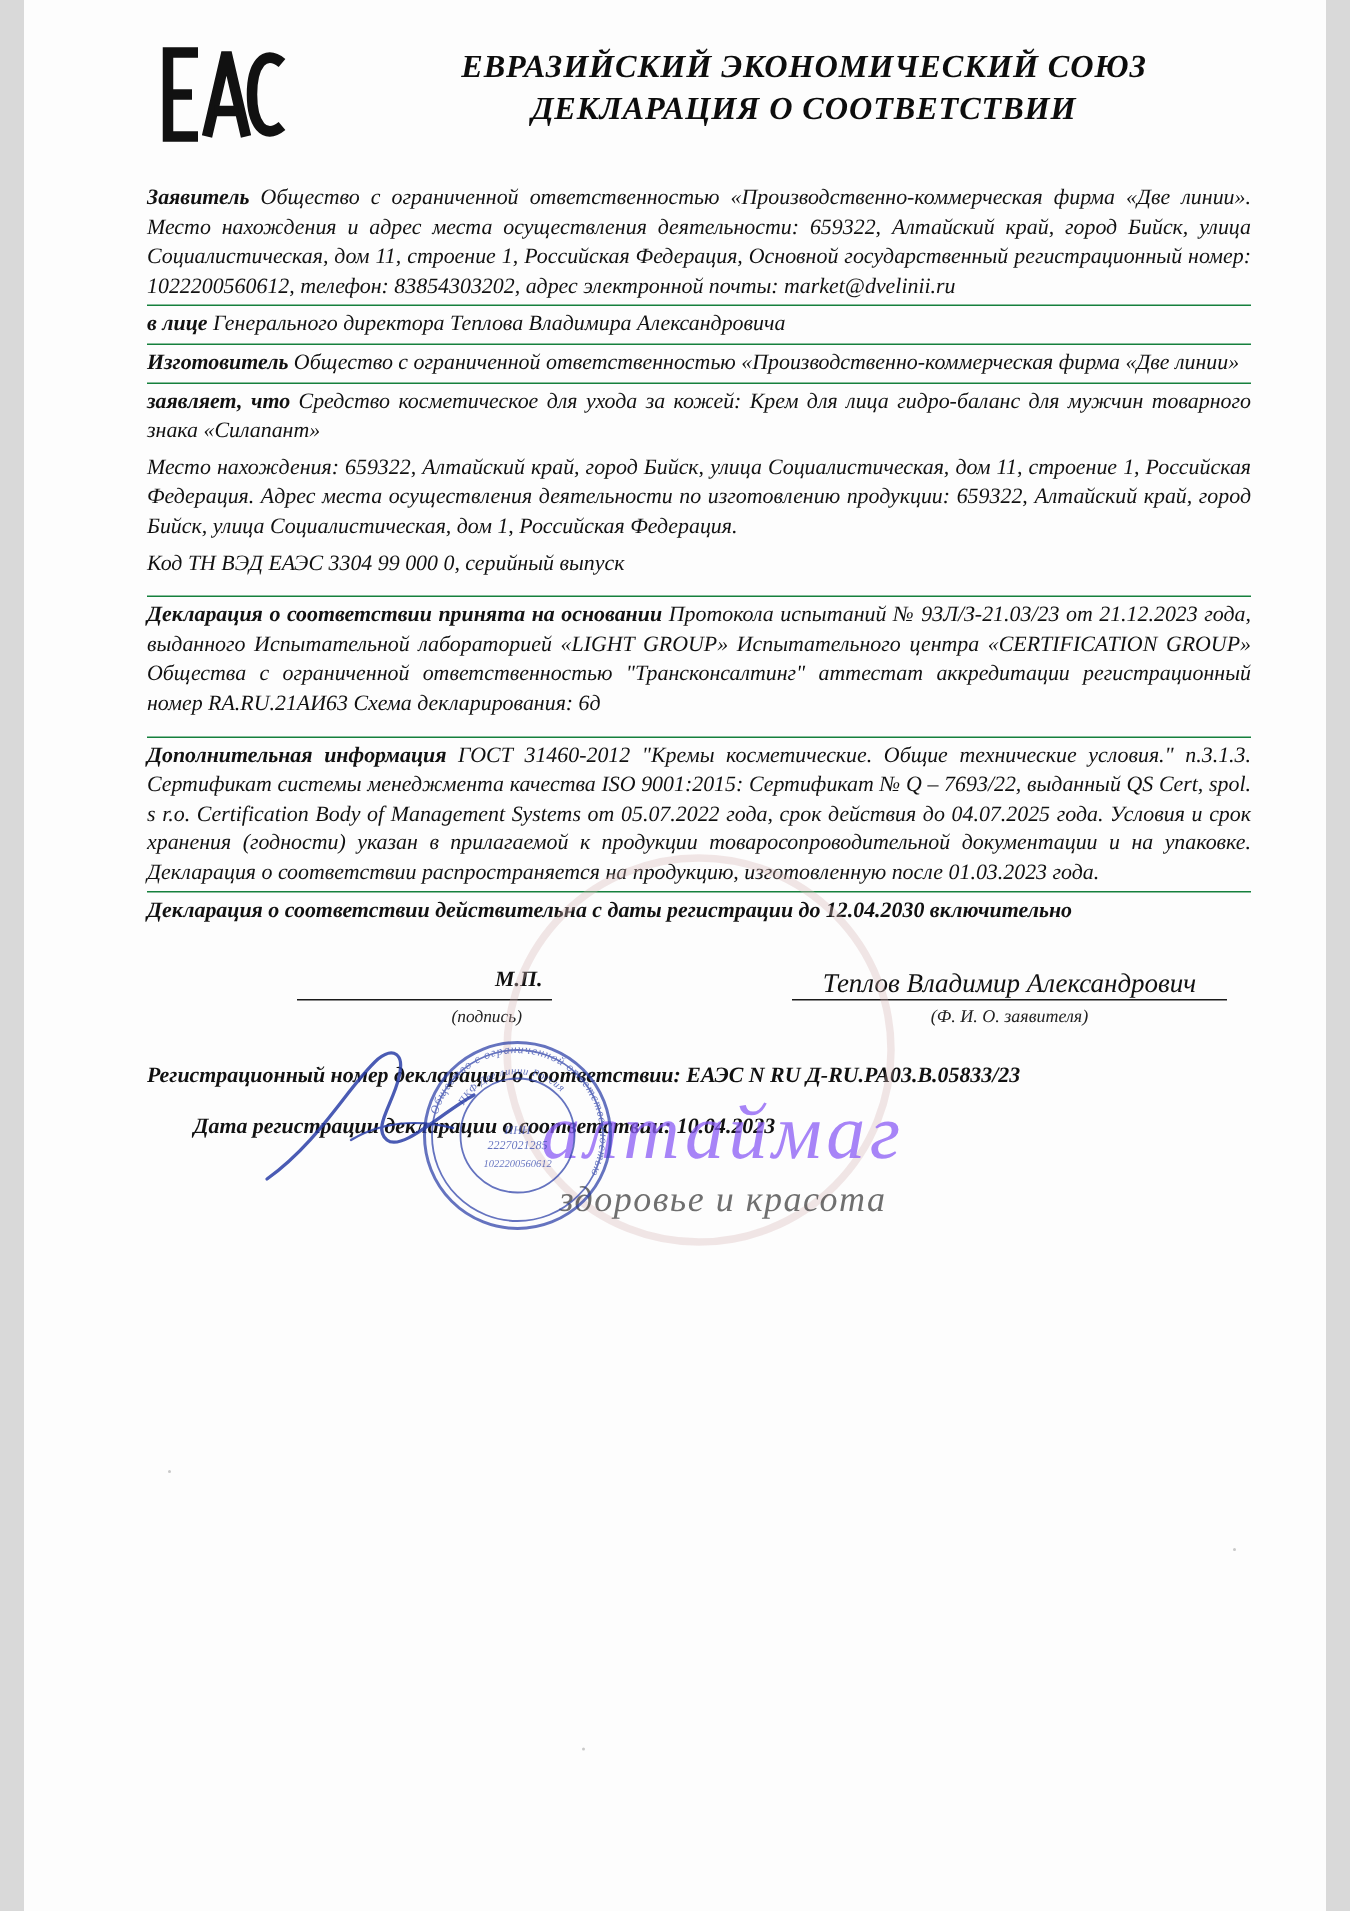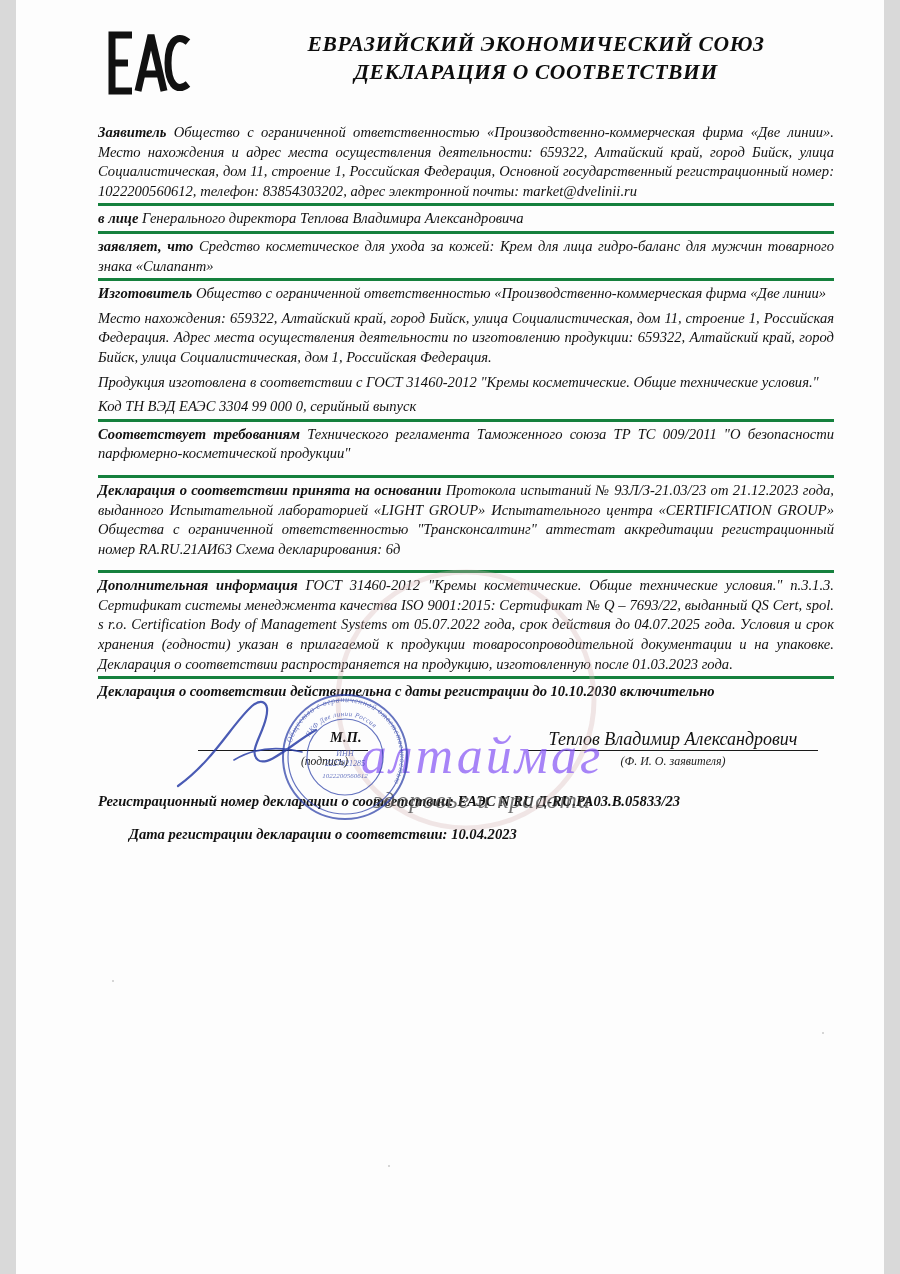--- a/index.html
+++ b/index.html
@@ -65,21 +65,21 @@
     top: 120px;
     width: 736px;
     font-size: 14.6px;
     line-height: 19.6px;
     text-align: justify;
   }
   .block {
     padding: 3px 0 2px 0;
   }
   .rule {
-    border-top: 3px solid #15803d;
+    border-top: 1px solid #15803d;
   }
   .b { font-weight: bold; }
   .just { text-align: justify; text-justify: inter-word; }
   .nojust { text-align: left; }
   .gap-md { height: 9px; }
 
   
   .sig-wrap {
     position: relative;
     height: 74px;
@@ -225,57 +225,51 @@
 
     <div class="block just">
       <span class="b">Заявитель</span><span> Общество с ограниченной ответственностью «Производственно-коммерческая фирма «Две линии». Место нахождения и адрес места осуществления деятельности: 659322, Алтайский край, город Бийск, улица Социалистическая, дом 11, строение 1, Российская Федерация, Основной государственный регистрационный номер: 1022200560612, телефон: 83854303202, адрес электронной почты: market@dvelinii.ru</span>
     </div>
 
     <div class="block rule just">
       <span class="b">в лице</span><span> Генерального директора Теплова Владимира Александровича</span>
     </div>
 
     <div class="block rule just">
+      <span class="b">Изготовитель</span><span> Общество с ограниченной ответственностью «Производственно-коммерческая фирма «Две линии»</span>
+    </div>
+
+    <div class="block rule just">
       <span class="b">заявляет, что</span><span> Средство косметическое для ухода за кожей: Крем для лица гидро-баланс для мужчин товарного знака «Силапант»</span>
-    </div>
-
-    <div class="block rule just">
-      <span class="b">Изготовитель</span><span> Общество с ограниченной ответственностью «Производственно-коммерческая фирма «Две линии»</span>
     </div>
 
     <div class="block just">
       <span>Место нахождения: 659322, Алтайский край, город Бийск, улица Социалистическая, дом 11, строение 1, Российская Федерация. Адрес места осуществления деятельности по изготовлению продукции: 659322, Алтайский край, город Бийск, улица Социалистическая, дом 1, Российская Федерация.</span>
     </div>
 
-    <div class="block just">
-      <span>Продукция изготовлена в соответствии с ГОСТ 31460-2012 "Кремы косметические. Общие технические условия."</span>
-    </div>
 
     <div class="block nojust">
       <span>Код ТН ВЭД ЕАЭС 3304 99 000 0, серийный выпуск</span>
     </div>
 
-    <div class="block rule just">
-      <span class="b">Соответствует требованиям</span><span> Технического регламента Таможенного союза ТР ТС 009/2011 "О безопасности парфюмерно-косметической продукции"</span>
-    </div>
 
     <div class="gap-md"></div>
 
     <div class="block rule just">
       <span class="b">Декларация о соответствии принята на основании</span><span> Протокола испытаний № 93Л/З-21.03/23 от 21.12.2023 года, выданного Испытательной лабораторией «LIGHT GROUP» Испытательного центра «CERTIFICATION GROUP» Общества с ограниченной ответственностью "Трансконсалтинг" аттестат аккредитации регистрационный номер RA.RU.21АИ63 Схема декларирования: 6д</span>
     </div>
 
     <div class="gap-md"></div>
 
     <div class="block rule just">
       <span class="b">Дополнительная информация</span><span> ГОСТ 31460-2012 "Кремы косметические. Общие технические условия." п.3.1.3. Сертификат системы менеджмента качества ISO 9001:2015: Сертификат № Q – 7693/22, выданный QS Cert, spol. s r.o. Certification Body of Management Systems от 05.07.2022 года, срок действия до 04.07.2025 года. Условия и срок хранения (годности) указан в прилагаемой к продукции товаросопроводительной документации и на упаковке. Декларация о соответствии распространяется на продукцию, изготовленную после 01.03.2023 года.</span>
     </div>
 
     <div class="block rule nojust">
-      <span class="b">Декларация о соответствии действительна с даты регистрации до 10.10.2030 включительно</span>
+      <span class="b">Декларация о соответствии действительна с даты регистрации до 12.04.2030 включительно</span>
     </div>
 
     <div class="sig-wrap">
       <div class="mp">М.П.</div>
       <div class="sig-line-left"></div>
       <div class="sig-caption-left">(подпись)</div>
       <div class="sig-name">Теплов Владимир Александрович</div>
       <div class="sig-line-right"></div>
       <div class="sig-caption-right">(Ф. И. О. заявителя)</div>
     </div>

